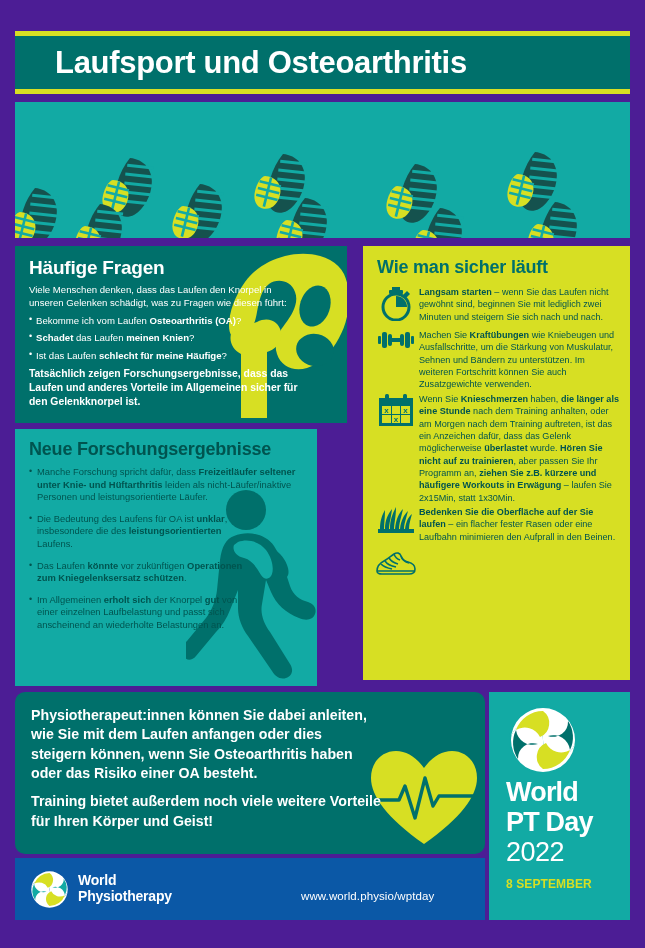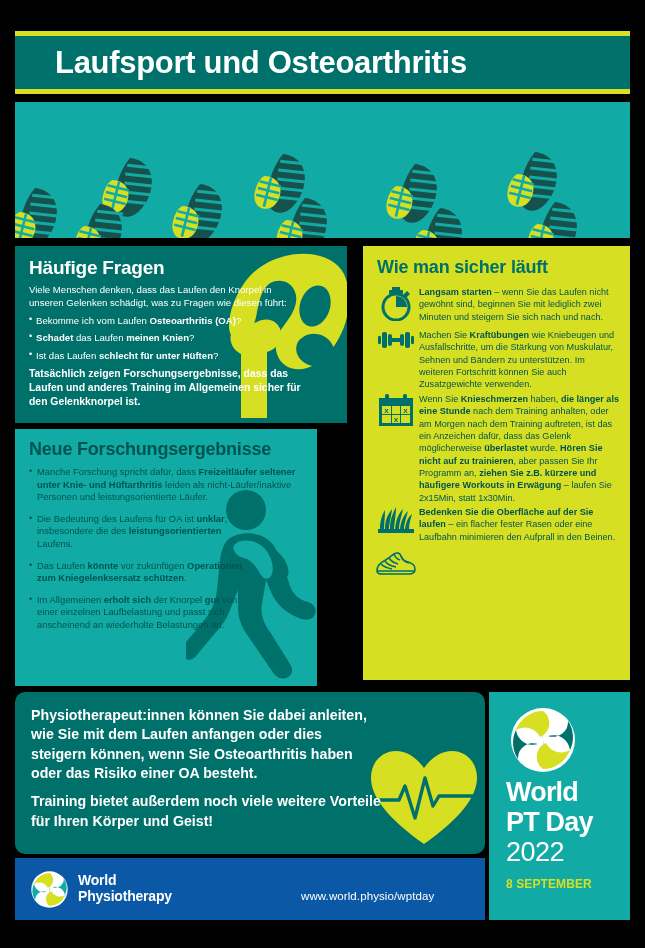--- a/index.html
+++ b/index.html
@@ -6,21 +6,21 @@
   html,body{margin:0;padding:0;}
   body{
     width:645px;height:948px;
     background:#ffffff;
     font-family:"Liberation Sans","DejaVu Sans",sans-serif;
     overflow:hidden;
     position:relative;
   }
   .poster{
     position:absolute;left:0;top:0;width:645px;height:948px;
-    background:#000000;
+    background:#4c1d95;
   }
 
   
   .yellow-rule{
     position:absolute;left:15px;top:31px;width:615px;height:5px;
     background:#D7DF23;
   }
   .title-bar{
     position:absolute;left:15px;top:36px;width:615px;height:53px;
     background:#00706B;
@@ -279,23 +279,23 @@
         <ellipse cx="92" cy="56" rx="15" ry="21" fill="#00706B" transform="rotate(18 92 56)"></ellipse>
         <ellipse cx="92" cy="100" rx="19" ry="16" fill="#00706B" transform="rotate(12 92 100)"></ellipse>
         <path d="M34 72 C46 66 56 72 58 82 C60 92 52 100 44 102 L44 168 L18 168 L18 104 C10 100 6 92 8 84 C12 74 24 76 34 72 Z" fill="#D7DF23"></path>
       </svg>
       <div class="inner">
         <h2>Häufige Fragen</h2>
         <p class="lead">Viele Menschen denken, dass das Laufen den Knorpel in unseren Gelenken schädigt, was zu Fragen wie diesen führt:</p>
         <ul>
           <li>Bekomme ich vom Laufen <b>Osteoarthritis (OA)</b>?</li>
           <li><b>Schadet</b> das Laufen <b>meinen Knien</b>?</li>
-          <li>Ist das Laufen <b>schlecht für unter Hüften</b>?</li>
+          <li>Ist das Laufen <b>schlecht für meine Häufige</b>?</li>
         </ul>
-        <p class="conclusion">Tatsächlich zeigen Forschungsergebnisse, dass das Laufen und anderes Training im Allgemeinen sicher für den Gelenkknorpel ist.</p>
+        <p class="conclusion">Tatsächlich zeigen Forschungsergebnisse, dass das Laufen und anderes Vorteile im Allgemeinen sicher für den Gelenkknorpel ist.</p>
       </div>
     </div>
 
     <div class="card-research">
       <svg class="runner" viewBox="0 0 135 200">
         <circle cx="60" cy="24" r="20" fill="#00706B"></circle>
         <path d="M48 50 C62 44 80 48 88 60 C96 72 100 88 104 100 C107 109 114 114 122 116 C128 118 131 123 129 128 C127 134 120 135 113 132 C100 127 90 118 85 106 L80 94 L76 118 C74 128 78 138 84 146 L104 178 C108 184 106 190 100 192 C94 194 89 190 86 185 L62 150 C56 142 52 132 52 122 L52 104 L44 124 C41 132 36 140 30 146 L10 170 C6 175 0 175 -2 170 C-5 165 -3 159 1 155 L20 132 C26 124 30 114 31 104 L34 74 C36 60 40 53 48 50 Z" fill="#00706B"></path>
         <path d="M52 56 C62 52 74 56 80 64 C86 72 88 82 86 88 C84 94 78 94 75 89 C71 82 66 74 58 72 C50 70 46 64 48 59 Z" fill="#12AAA4"></path>
         <path d="M86 62 C94 66 100 74 102 82 C104 90 100 94 96 91 C92 88 90 80 86 74 Z" fill="#00706B"></path>
       </svg>

